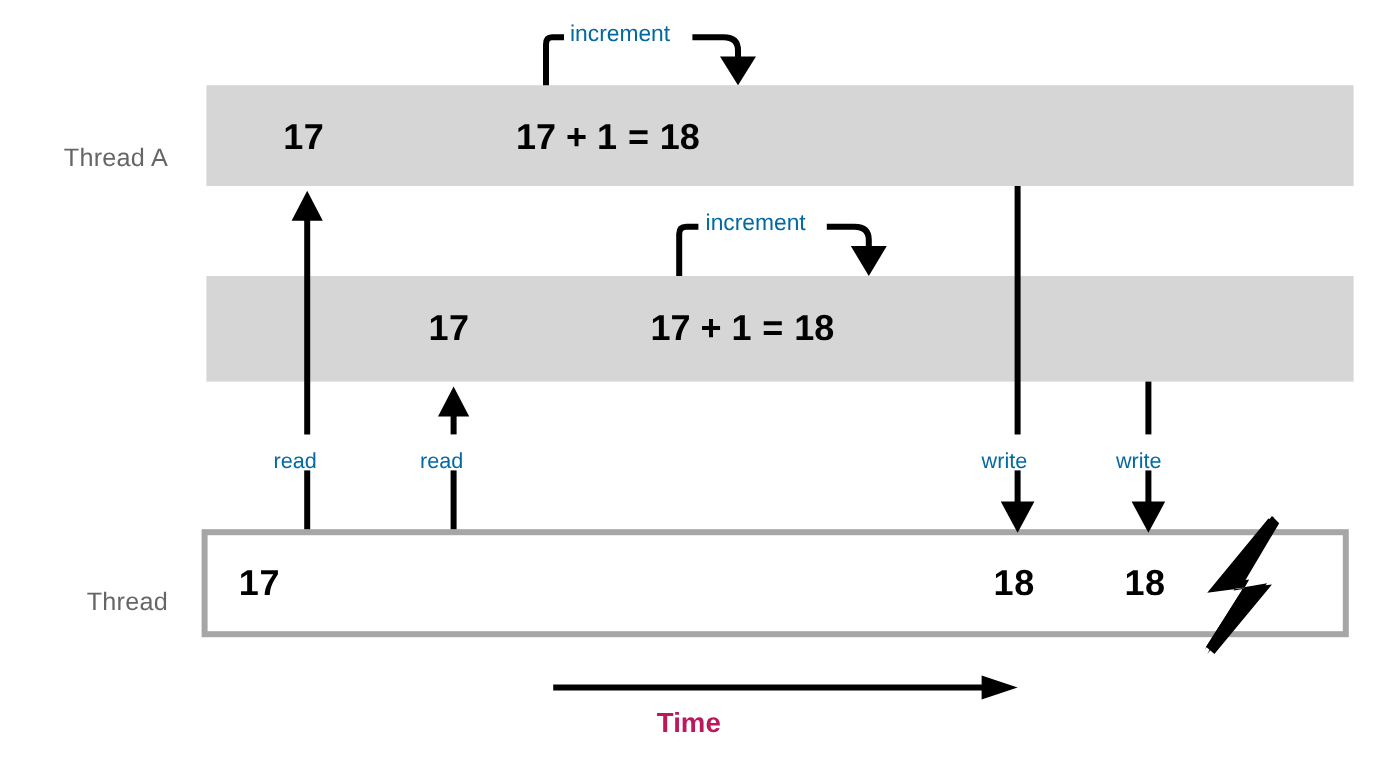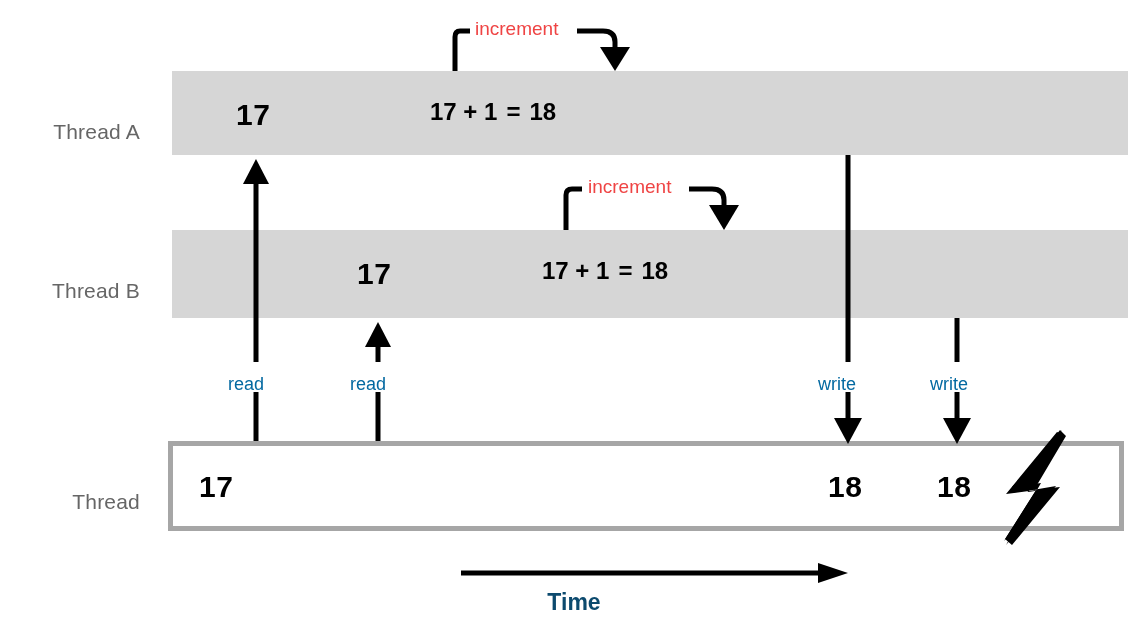--- a/index.html
+++ b/index.html
@@ -30,67 +30,66 @@
     font-weight:bold;
     font-size:30px;
     white-space:nowrap;
     letter-spacing:0.5px;
     text-align:right;
   }
   .eq{
     position:absolute;
     color:#000;
     font-weight:bold;
-    font-size:24px;
+    font-size:30px;
     white-space:nowrap;
   }
   .eq .sp{display:inline-block;width:9px;}
   .annot{
     position:absolute;
-    color:#ef4444;
+    color:#0369a1;
     font-size:19px;
     font-weight:normal;
     white-space:nowrap;
   }
   .opword{
     position:absolute;
     color:#0369a1;
     font-size:18px;
     white-space:nowrap;
   }
   .intbox{
     position:absolute;
     border:5px solid #a6a6a6;
     background:#ffffff;
     box-sizing:border-box;
   }
   .timelabel{
     position:absolute;
-    color:#0c4a6e;
+    color:#be185d;
     font-weight:bold;
     font-size:23px;
     white-space:nowrap;
   }
   svg.overlay{
     position:absolute;
     left:0;top:0;
     width:1148px;height:638px;
     pointer-events:none;
   }
 </style>
 </head>
 <body>
 
 <div id="stage">
 
   <div class="band" style="left:172px;top:71px;width:956px;height:84px;"></div>
   <div class="band" style="left:172px;top:230px;width:956px;height:88px;"></div>
 
   <div class="row-label" style="left:0px;top:104px;width:140px;">Thread A</div>
-  <div class="row-label" style="left:0px;top:263px;width:140px;">Thread B</div>
   <div class="row-label" style="left:0px;top:474px;width:140px;">Thread</div>
 
   <div class="val" style="left:236px;top:98px;">17</div>
 
   <div class="eq" style="left:430px;top:98px;">
     <span>17 + 1</span><span class="sp"></span>=<span class="sp"></span><span>18</span>
   </div>
 
   <div class="annot" style="left:475px;top:18px;">increment</div>
 

